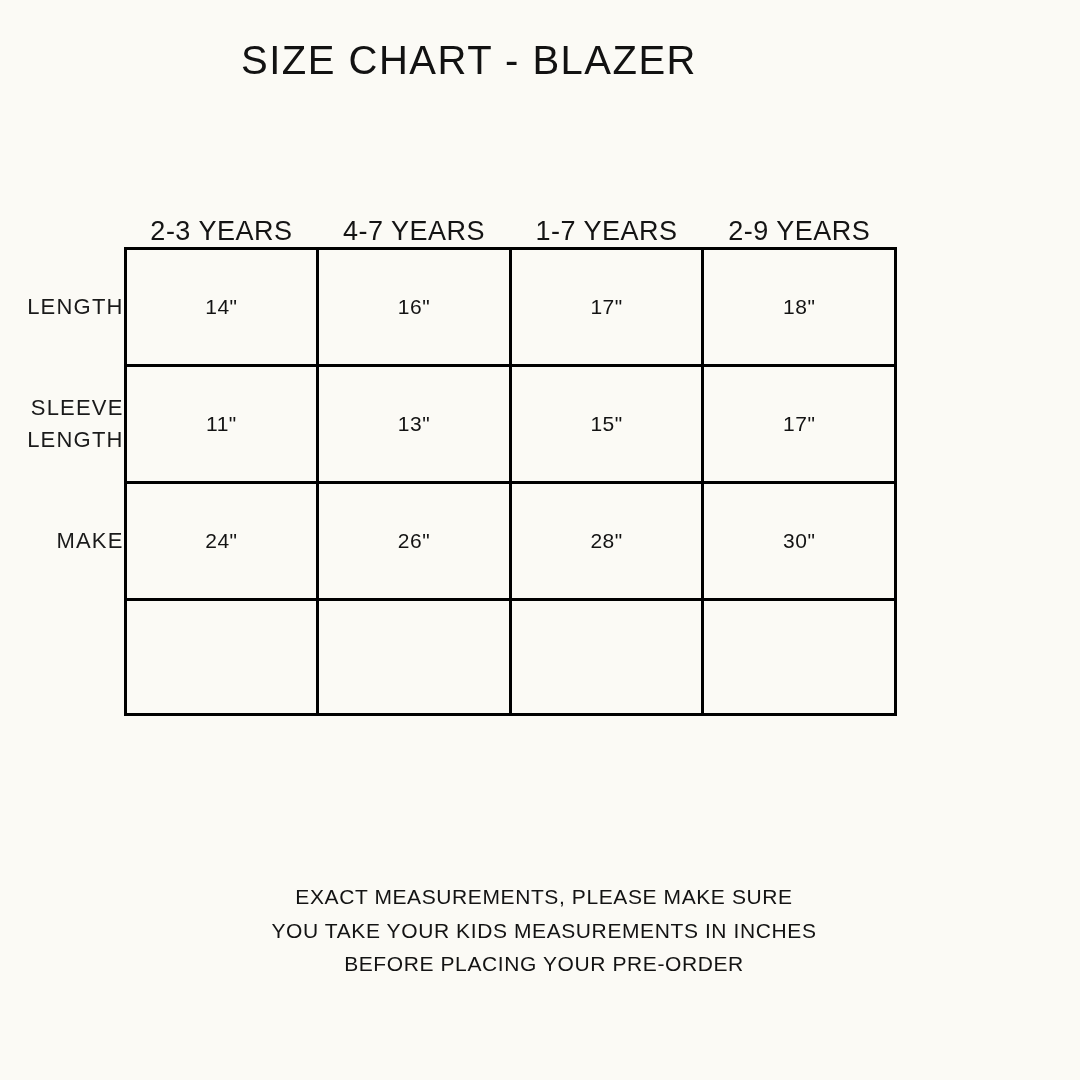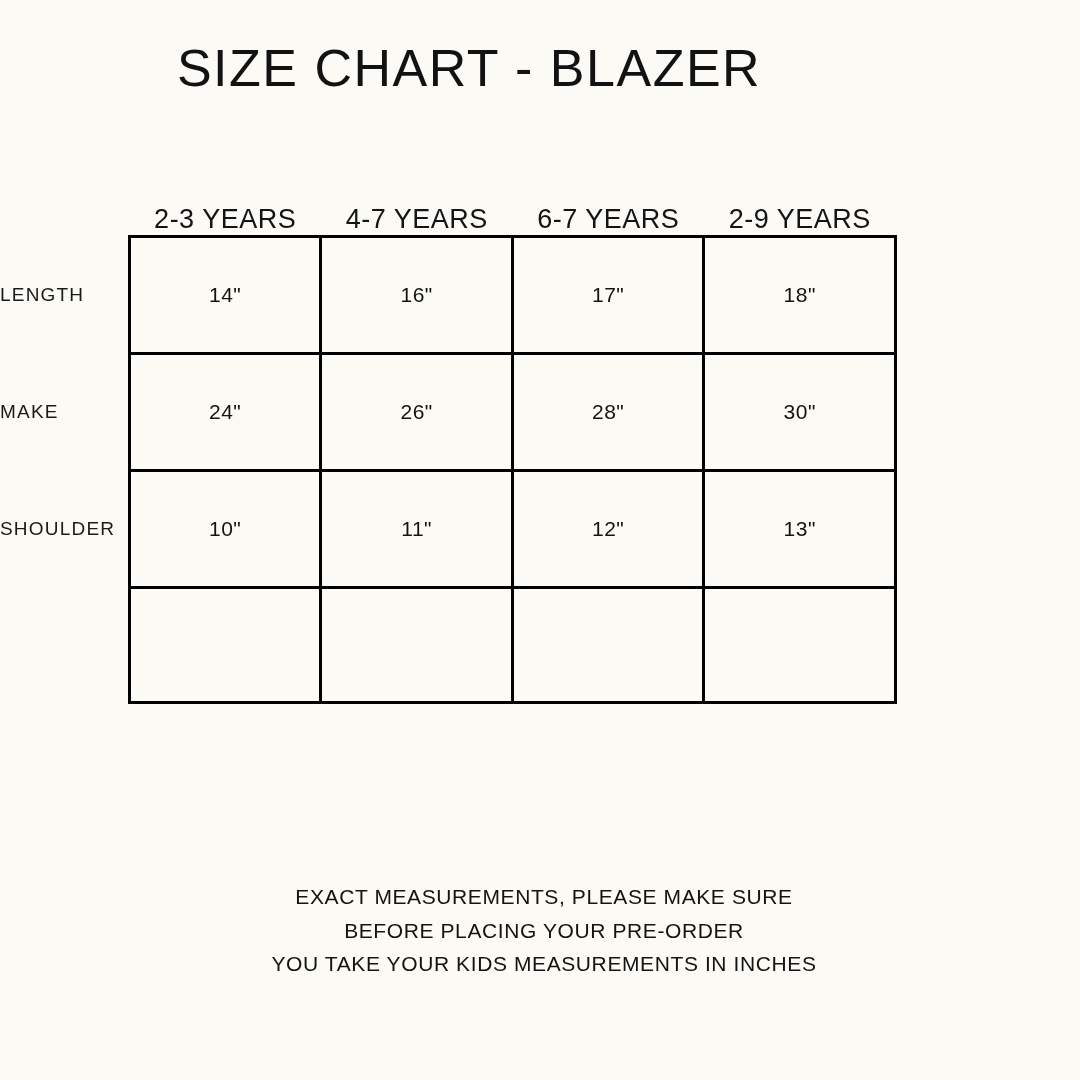--- a/index.html
+++ b/index.html
@@ -20,29 +20,29 @@
     height: 1080px;
     position: relative;
     box-sizing: border-box;
   }
   .title {
     position: absolute;
     top: 38px;
     left: 0;
     width: 938px;
     text-align: center;
-    font-size: 52px;
+    font-size: 40px;
     letter-spacing: 1.5px;
     font-weight: 400;
     color: #121212;
   }
   .chart-wrap {
     position: absolute;
     left: 0;
-    top: 180px;
+    top: 192px;
     width: 897px;
   }
   table.size-table {
     border-collapse: collapse;
     margin: 0 auto;
     table-layout: fixed;
   }
   table.size-table td, table.size-table th {
     padding: 0;
     margin: 0;
@@ -62,23 +62,24 @@
     letter-spacing: 0.5px;
     color: #141414;
     text-align: center;
     vertical-align: bottom;
     padding-bottom: 10px;
   }
   td.row-head {
     width: 132px;
     border: none;
     background: transparent;
-    font-size: 19px;
+    font-size: 22px;
     letter-spacing: 1.2px;
     color: #1a1a1a;
+    text-align: right;
     padding-right: 6px;
     line-height: 1.45;
     vertical-align: middle;
   }
   td.data-cell {
     width: 220px;
     height: 114px;
     border: 3px solid #000000;
     text-align: center;
     vertical-align: middle;
@@ -113,70 +114,71 @@
 
   <div class="title">SIZE CHART - BLAZER</div>
 
   <div class="chart-wrap">
     <table class="size-table">
       <thead>
         <tr>
           <th class="corner-cell"></th>
           <th class="col-head">2-3 YEARS</th>
           <th class="col-head">4-7 YEARS</th>
-          <th class="col-head">6-7 YEARS</th>
+          <th class="col-head">1-7 YEARS</th>
           <th class="col-head">2-9 YEARS</th>
         </tr>
       </thead>
       <tbody>
 
         <tr>
           <td class="row-head">
             <span>LENGTH</span>
           </td>
           <td class="data-cell">14"</td>
           <td class="data-cell">16"</td>
           <td class="data-cell">17"</td>
           <td class="data-cell">18"</td>
         </tr>
 
+        <tr>
+          <td class="row-head">
+            <span>SLEEVE</span><br>
+            <span>LENGTH</span>
+          </td>
+          <td class="data-cell">11"</td>
+          <td class="data-cell">13"</td>
+          <td class="data-cell">15"</td>
+          <td class="data-cell">17"</td>
+        </tr>
 
         <tr>
           <td class="row-head">
             <span>MAKE</span>
           </td>
           <td class="data-cell">24"</td>
           <td class="data-cell">26"</td>
           <td class="data-cell">28"</td>
           <td class="data-cell">30"</td>
         </tr>
 
-        <tr>
-          <td class="row-head">
-            <span>SHOULDER</span>
-          </td>
-          <td class="data-cell">10"</td>
-          <td class="data-cell">11"</td>
-          <td class="data-cell">12"</td>
-          <td class="data-cell">13"</td>
-        </tr>
 
         <tr>
           <td class="row-head">
             <span></span>
           </td>
           <td class="data-cell empty-cell"></td>
           <td class="data-cell empty-cell"></td>
           <td class="data-cell empty-cell"></td>
           <td class="data-cell empty-cell"></td>
         </tr>
 
       </tbody>
     </table>
   </div>
 
   <div class="footer">
     <div>EXACT MEASUREMENTS, PLEASE MAKE SURE</div>
+    <div>YOU TAKE YOUR KIDS MEASUREMENTS IN INCHES</div>
     <div>BEFORE PLACING YOUR PRE-ORDER</div>
-    <div>YOU TAKE YOUR KIDS MEASUREMENTS IN INCHES</div>
   </div>
 
 </div>
 
 </body></html>

